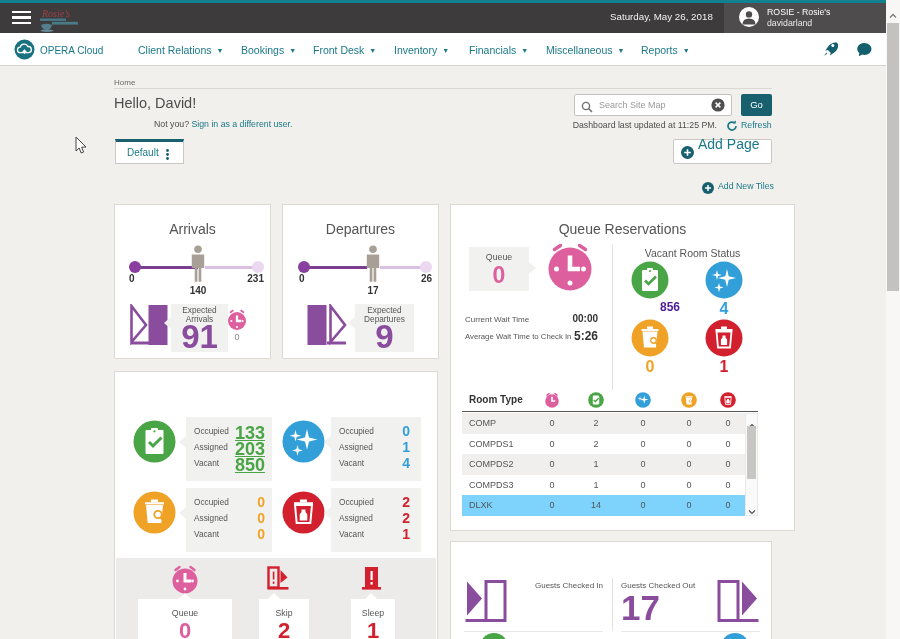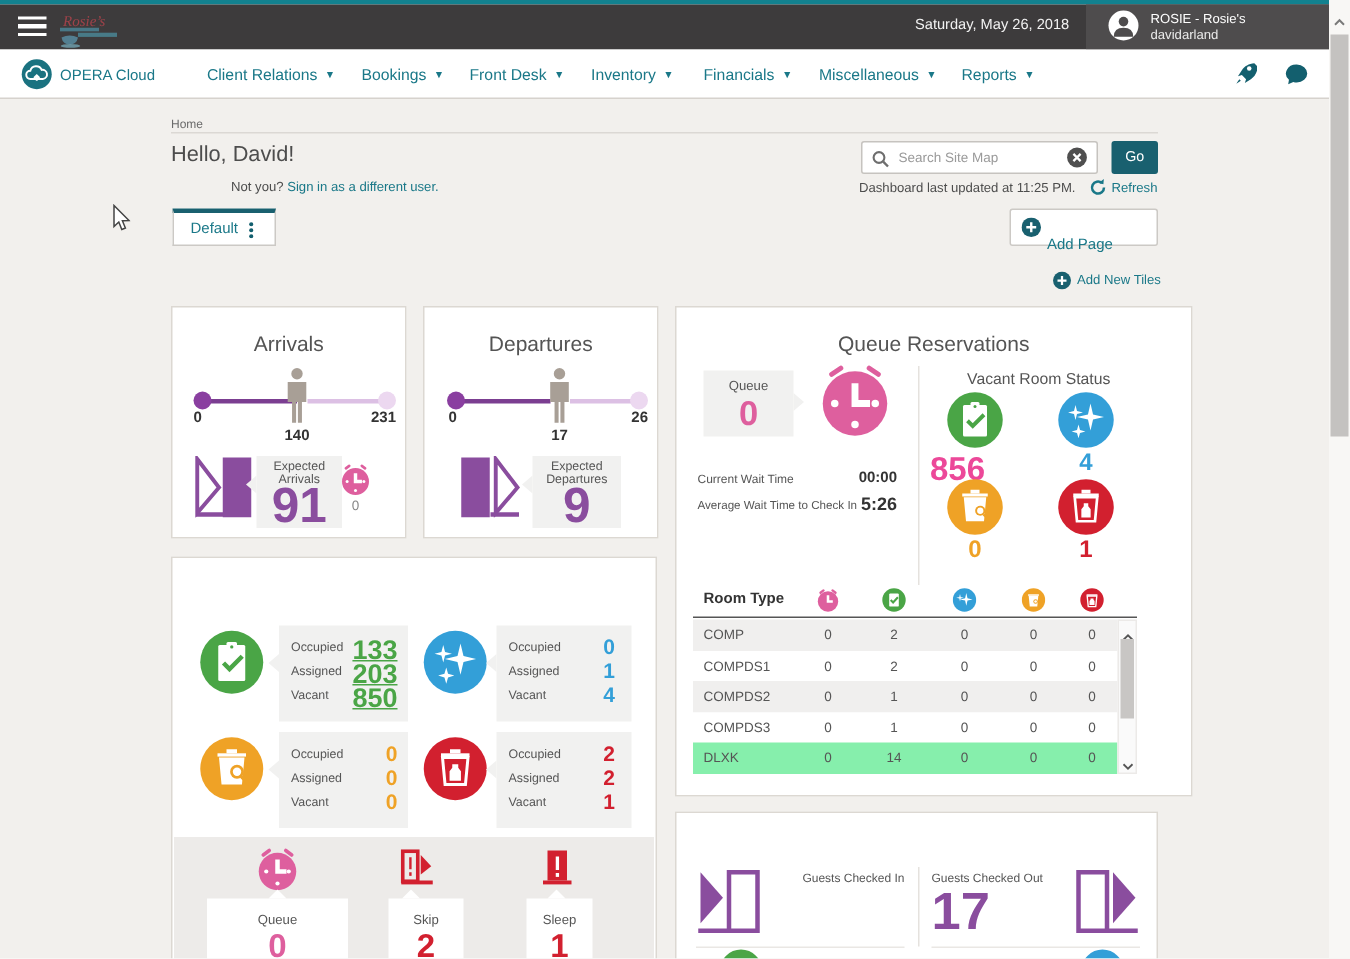--- a/index.html
+++ b/index.html
@@ -131,21 +131,21 @@
         <circle cx="1.5" cy="9.5" r="1.4" fill="#135f6e"></circle>
       </svg></div>
 
   <div class="abs" style="left:673px;top:139px;width:99px;height:25px;background:#fff;border:1px solid #ccc9c5;border-radius:2px;box-sizing:border-box;"></div>
   <div class="abs" style="left:681px;top:145px;width:13px;height:13px;">
     <svg width="13" height="13" viewBox="0 0 13 13">
         <circle cx="6.5" cy="6.5" r="6.5" fill="#19606f"></circle>
         <path d="M6.5 3.2 v6.6 M3.2 6.5 h6.6" stroke="#fff" stroke-width="1.6"></path>
       </svg>
   </div>
-  <div class="abs teal" style="left:698px;top:158px;font-size:10px;">Add Page</div>
+  <div class="abs teal" style="left:698px;top:136px;font-size:14px;">Add Page</div>
 
   <div class="abs" style="left:702px;top:180px;width:12px;height:12px;">
     <svg width="12" height="12" viewBox="0 0 12 12">
         <circle cx="6" cy="6" r="6" fill="#19606f"></circle>
         <path d="M6 3 v6 M3 6 h6" stroke="#fff" stroke-width="1.5"></path>
       </svg>
   </div>
   <div class="abs teal" style="left:718px;top:181px;font-size:8.75px;">Add New Tiles</div>
 
   <div class="abs" style="left:75px;top:136px;width:12px;height:19px;">
@@ -253,21 +253,21 @@
         </svg>
     </div>
     <div class="abs" style="left:254px;top:56px;width:38px;height:38px;">
       <svg width="38" height="38" viewBox="0 0 38 38">
           <circle cx="19" cy="19" r="18.5" fill="#339fd8"></circle>
       <path d="M22 8 l1.7 7.3 L31 17 l-7.3 1.7 L22 26 l-1.7 -7.3 L13 17 l7.3 -1.7z" fill="#fff"></path>
       <path d="M12 9 l1 4 l4 1 l-4 1 l-1 4 l-1 -4 l-4 -1 l4 -1z" fill="#fff"></path>
       <path d="M14 22 l1 3.6 l3.6 1 l-3.6 1 l-1 3.6 l-1 -3.6 l-3.6 -1 l3.6 -1z" fill="#fff"></path>
         </svg>
     </div>
-    <div class="abs num" style="left:169px;top:95px;width:60px;text-align:left;color:#ec4899;font-size:22px;">856</div>
+    <div class="abs num" style="left:169px;top:95px;width:60px;text-align:right;color:#4c1d95;font-size:12px;">856</div>
     <div class="abs num" style="left:243px;top:95px;width:60px;text-align:center;color:#339fd8;font-size:16px;">4</div>
     <div class="abs" style="left:180px;top:114px;width:38px;height:38px;">
       <svg width="38" height="38" viewBox="0 0 38 38">
           <circle cx="19" cy="19" r="18.5" fill="#efa226"></circle>
       <path d="M11.5 12.5 h15 l-1.5 16 h-12z" fill="#fff"></path>
           <rect x="10.5" y="10" width="17" height="2" fill="#fff"></rect>
           <rect x="16" y="7.5" width="6" height="2.5" fill="#fff"></rect>
       <circle cx="22.5" cy="21.5" r="3.4" fill="#efa226"></circle>
           <circle cx="22.5" cy="21.5" r="2.1" fill="#fff"></circle>
           <path d="M24.8 23.8 l3.4 3.4" stroke="#efa226" stroke-width="2"></path>
@@ -350,21 +350,21 @@
         <span class="c5">0</span>
       </div>
     <div class="abs trow" style="top:269.5px;background:#fff;">
         <span class="rt">COMPDS3</span>
         <span class="c1">0</span>
         <span class="c2">1</span>
         <span class="c3">0</span>
         <span class="c4">0</span>
         <span class="c5">0</span>
       </div>
-    <div class="abs trow" style="top:290px;background:#86efac;">
+    <div class="abs trow" style="top:290px;background:#7dd3fc;">
         <span class="rt">DLXK</span>
         <span class="c1">0</span>
         <span class="c2">14</span>
         <span class="c3">0</span>
         <span class="c4">0</span>
         <span class="c5">0</span>
       </div>
 
     <div class="abs" style="left:294px;top:208px;width:13px;height:103px;background:#fafafa;border:1px solid #eceae8;box-sizing:border-box;"></div>
     <div class="abs" style="left:297px;top:211px;width:8px;height:8px;"><svg width="8" height="8" viewBox="0 0 8 8">

